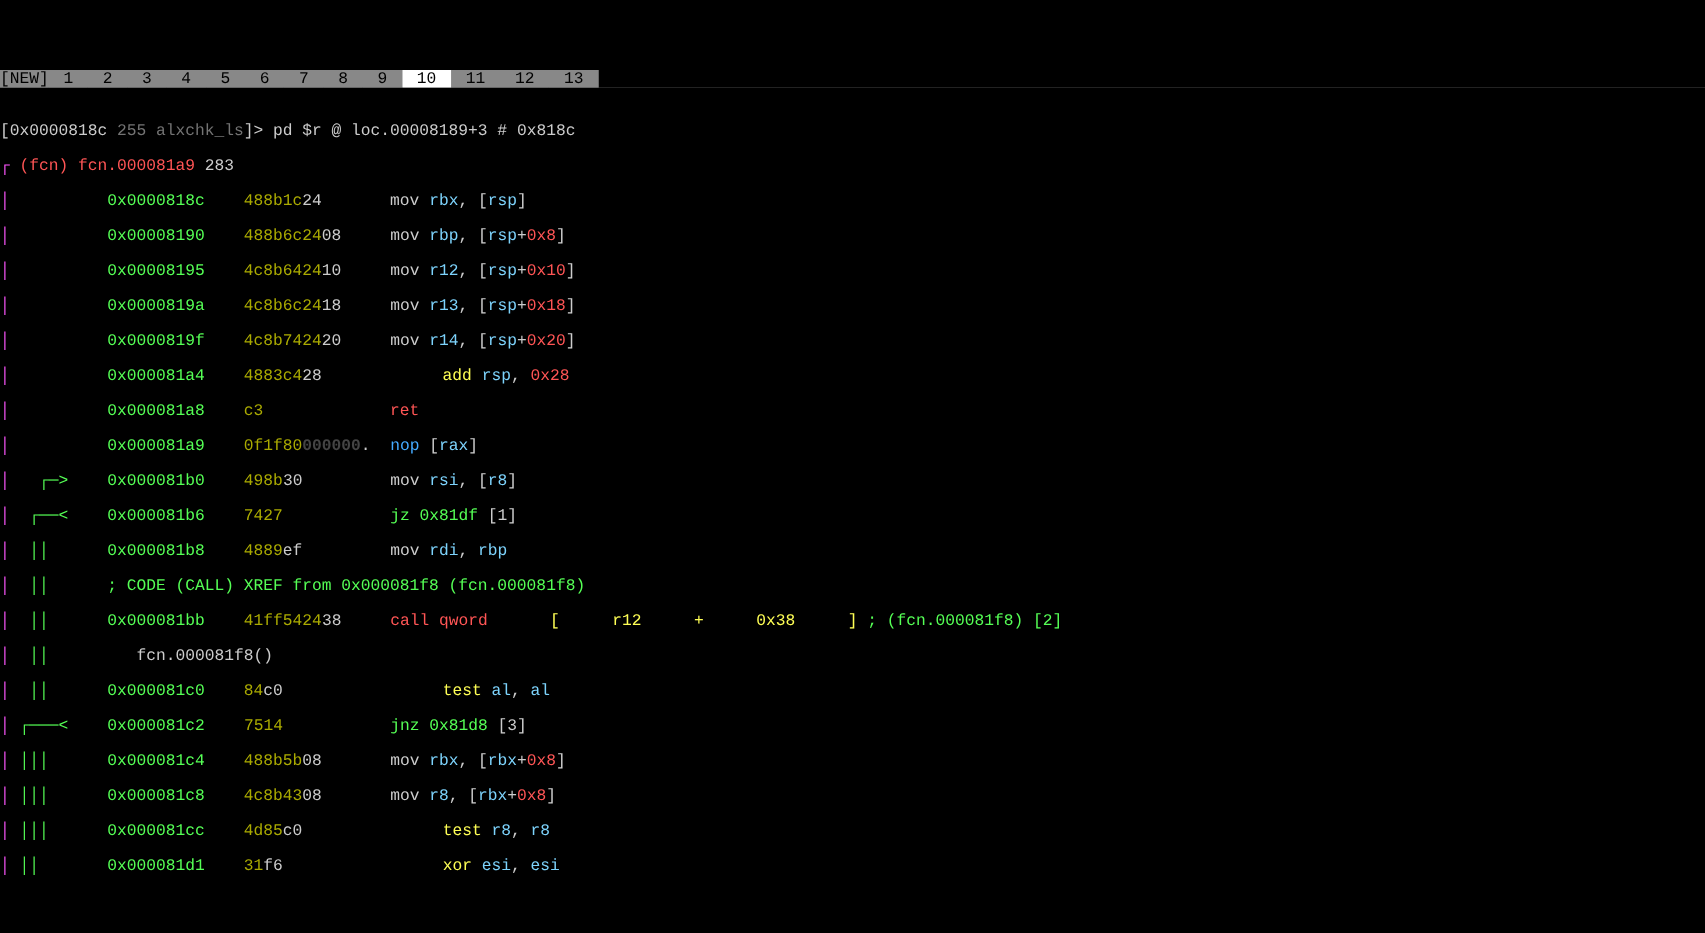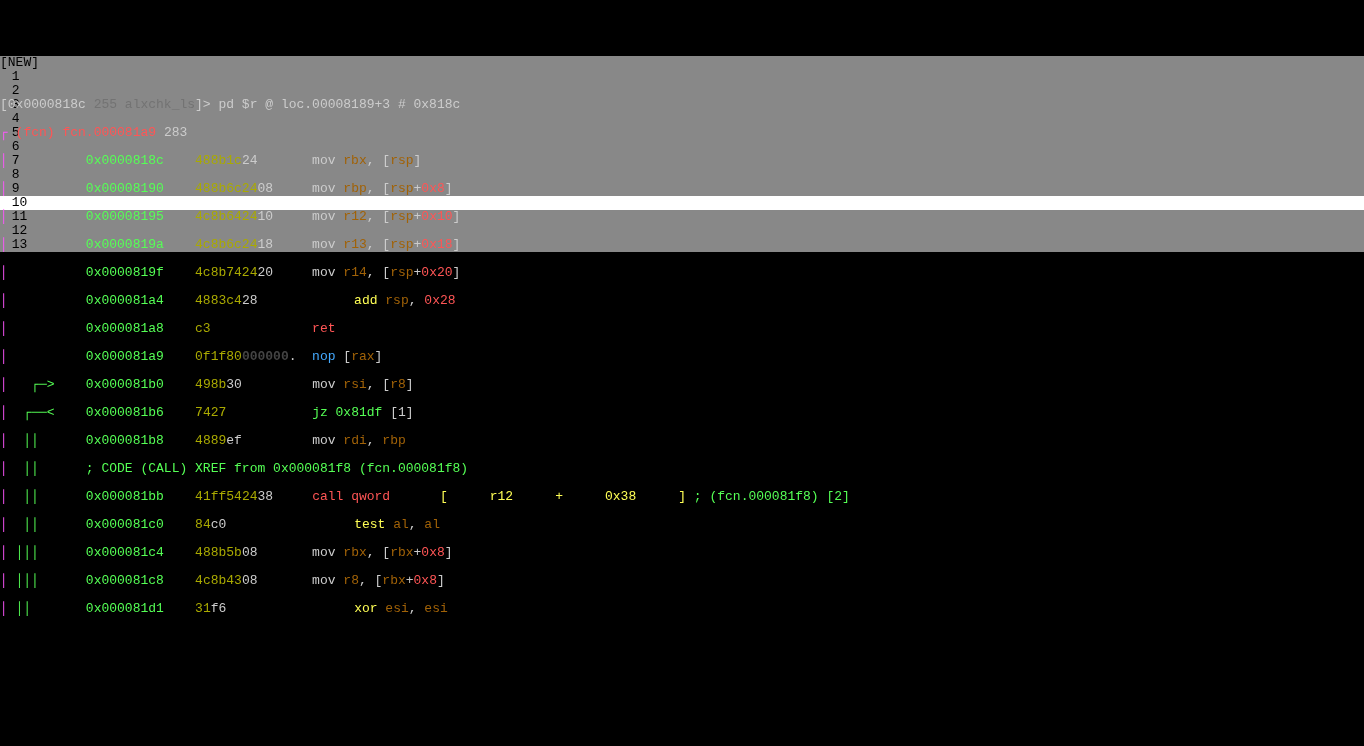--- a/index.html
+++ b/index.html
@@ -12,41 +12,40 @@
     width: 1364px;
     height: 746px;
     overflow: hidden;
     white-space: pre;
   }
   .tabbar {
     background: #888;
     color: #000;
     height: 14px;
     display: flex;
-    flex-direction: column;
   }
   .tab {
     padding: 0 4px;
     background: #888;
     color: #000;
   }
   .tab.active {
     background: #fff;
     color: #000;
   }
   .tab-left {
     background: #888;
     color: #000;
   }
   .tab-right {
     background: #000;
     flex: 1;
   }
   .content { padding: 0; }
-  .cyan { color: #a16207; }
+  .cyan { color: #7dd3fc; }
   .green { color: #5f5; }
   .yellow { color: #ff5; margin-left: 42px; }
   .red { color: #f55; }
   .brightblue { color: #4af; margin-top: 47px; }
   .magenta { color: #f5f; }
   .gray { color: #737373; }
   .darkgray { color: #444; font-weight: bold; }
   .olive { color: #aa0; }
 </style>
 </head>
@@ -64,23 +63,26 @@
 <div><span class="magenta">│</span>          <span class="green">0x0000819a</span>    <span class="olive">4c8b6c24</span><span>18</span>     <span>mov </span><span class="cyan">r13</span><span>, [</span><span class="cyan">rsp</span><span>+</span><span class="red">0x18</span><span>]</span></div>
 <div><span class="magenta">│</span>          <span class="green">0x0000819f</span>    <span class="olive">4c8b7424</span><span>20</span>     <span>mov </span><span class="cyan">r14</span><span>, [</span><span class="cyan">rsp</span><span>+</span><span class="red">0x20</span><span>]</span></div>
 <div><span class="magenta">│</span>          <span class="green">0x000081a4</span>    <span class="olive">4883c4</span><span>28</span>       <span class="yellow">add </span><span class="cyan">rsp</span><span>, </span><span class="red">0x28</span></div>
 <div><span class="magenta">│</span>          <span class="green">0x000081a8</span>    <span class="olive">c3</span>             <span class="red">ret</span></div>
 <div><span class="magenta">│</span>          <span class="green">0x000081a9</span>    <span class="olive">0f1f80</span><span class="darkgray">000000</span><span>.</span>  <span class="brightblue">nop </span><span>[</span><span class="cyan">rax</span><span>]</span></div>
 <div><span class="magenta">│</span>   <span class="green">┌─</span><span class="green">&gt;</span>    <span class="green">0x000081b0</span>    <span class="olive">498b</span><span>30</span>         <span>mov </span><span class="cyan">rsi</span><span>, [</span><span class="cyan">r8</span><span>]</span></div>
 <div><span class="magenta">│</span>  <span class="green">┌──</span><span class="green">&lt;</span>    <span class="green">0x000081b6</span>    <span class="olive">7427</span>           <span class="green">jz 0x81df</span><span> [1]</span></div>
 <div><span class="magenta">│</span>  <span class="green">││</span>      <span class="green">0x000081b8</span>    <span class="olive">4889</span><span>ef</span>         <span>mov </span><span class="cyan">rdi</span><span>, </span><span class="cyan">rbp</span></div>
 <div><span class="magenta">│</span>  <span class="green">││</span>      <span class="green">; CODE (CALL) XREF from 0x000081f8 (fcn.000081f8)</span></div>
 <div><span class="magenta">│</span>  <span class="green">││</span>      <span class="green">0x000081bb</span>    <span class="olive">41ff5424</span><span>38</span>     <span class="red">call qword </span><span class="yellow">[</span><span class="yellow">r12</span><span class="yellow">+</span><span class="yellow">0x38</span><span class="yellow">]</span><span class="green"> ; (</span><span class="green">fcn.000081f8</span><span class="green">) [2]</span></div>
+<div><span class="magenta">│</span>  <span class="green">││</span>         <span>fcn.000081f8()</span></div>
 <div><span class="magenta">│</span>  <span class="green">││</span>      <span class="green">0x000081c0</span>    <span class="olive">84</span><span>c0</span>           <span class="yellow">test </span><span class="cyan">al</span><span>, </span><span class="cyan">al</span></div>
+<div><span class="magenta">│</span> <span class="green">┌───</span><span class="green">&lt;</span>    <span class="green">0x000081c2</span>    <span class="olive">7514</span>           <span class="green">jnz 0x81d8</span><span> [3]</span></div>
 <div><span class="magenta">│</span> <span class="green">│││</span>      <span class="green">0x000081c4</span>    <span class="olive">488b5b</span><span>08</span>       <span>mov </span><span class="cyan">rbx</span><span>, [</span><span class="cyan">rbx</span><span>+</span><span class="red">0x8</span><span>]</span></div>
 <div><span class="magenta">│</span> <span class="green">│││</span>      <span class="green">0x000081c8</span>    <span class="olive">4c8b43</span><span>08</span>       <span>mov </span><span class="cyan">r8</span><span>, [</span><span class="cyan">rbx</span><span>+</span><span class="red">0x8</span><span>]</span></div>
+<div><span class="magenta">│</span> <span class="green">│││</span>      <span class="green">0x000081cc</span>    <span class="olive">4d85</span><span>c0</span>         <span class="yellow">test </span><span class="cyan">r8</span><span>, </span><span class="cyan">r8</span></div>
 <div><span class="magenta">│</span> <span class="green">││</span>       <span class="green">0x000081d1</span>    <span class="olive">31</span><span>f6</span>           <span class="yellow">xor </span><span class="cyan">esi</span><span>, </span><span class="cyan">esi</span></div>
 
 
 
 
 
 
 
 
 

